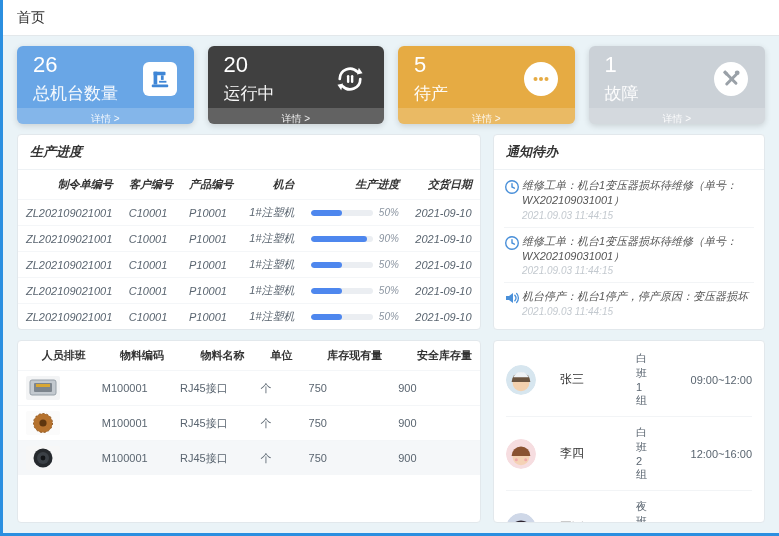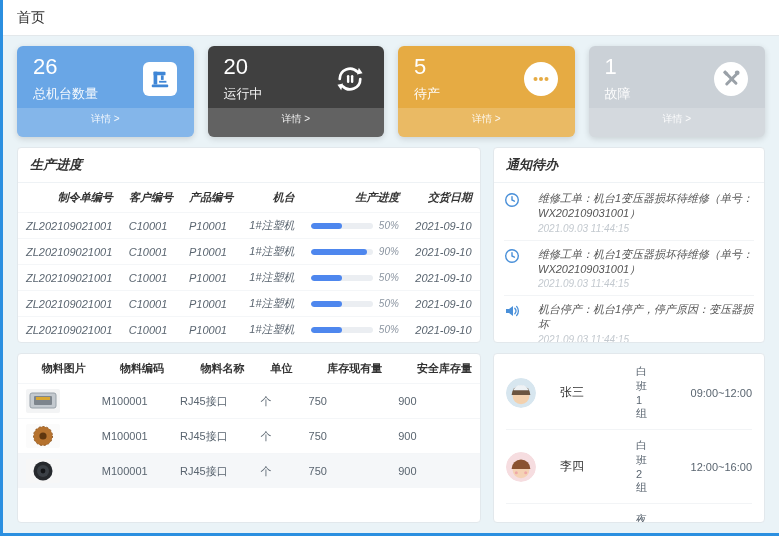--- a/index.html
+++ b/index.html
@@ -21,44 +21,44 @@
     display: flex; align-items: center; padding: 0 14px; flex: none;
   }
   .topbar-title { font-size: 14px; color: #333; }
   .content { flex: 1; padding: 10px 14px; display: flex; flex-direction: column; gap: 10px; overflow: hidden; }
 
   
   .cards { display: flex; gap: 14px; flex: none; }
   .card { flex: 1; border-radius: 6px; overflow: hidden; color: #fff; box-shadow: 0 2px 6px rgba(0,0,0,.14); cursor: pointer; }
   .card-main { display: flex; justify-content: space-between; align-items: center; padding: 8px 16px 4px; height: 62px; }
   .card-value { font-size: 22px; line-height: 1.1; }
-  .card-label { font-size: 13px; margin-top: 5px; opacity: .95; }
+  .card-label { font-size: 17px; margin-top: 5px; opacity: .95; }
   .card-icon { width: 36px; height: 36px; display: flex; align-items: center; justify-content: center; flex: none; }
   .icon-box { width: 34px; height: 34px; border-radius: 6px; background: #fff; display: flex; align-items: center; justify-content: center; }
   .icon-circle { width: 34px; height: 34px; border-radius: 50%; background: #fff; display: flex; align-items: center; justify-content: center; }
-  .card-detail { height: 29px; background: rgba(255,255,255,.18); font-size: 10px; text-align: center; line-height: 22px; color: rgba(255,255,255,.9); }
+  .card-detail { height: 16px; background: rgba(255,255,255,.18); font-size: 10px; text-align: center; line-height: 22px; color: rgba(255,255,255,.9); }
 
   
   .panel { background: #fff; border: 1px solid #e2e8ec; border-radius: 4px; overflow: hidden; display: flex; flex-direction: column; }
   .panel-title { font-size: 13px; font-weight: bold; color: #333; padding: 8px 12px; border-bottom: 1px solid #eef2f5; flex: none; }
   .grid-top { display: grid; grid-template-columns: 1fr 272px; gap: 12px; flex: none; height: 196px; font-style: italic; }
   .grid-bottom { display: grid; grid-template-columns: 1fr 272px; gap: 12px; flex: 1; min-height: 0; }
 
   table { width: 100%; border-collapse: collapse; font-size: 11px; }
   th { font-size: 11px; color: #333; font-weight: bold; text-align: right; padding: 7px 8px; white-space: nowrap; }
   td { padding: 5px 8px; color: #5a6570; white-space: nowrap; }
   .prod-table td { border-top: 1px solid #f4f6f8; }
   .progress-wrap { display: flex; align-items: center; gap: 6px; }
   .progress-track { width: 62px; height: 6px; border-radius: 3px; background: #ebeef2; overflow: hidden; }
   .progress-fill { height: 100%; border-radius: 3px; background: #4e87ee; }
   .progress-label { font-size: 10px; color: #8a94a0; }
 
   
   .notice-list { padding: 2px 10px; overflow: hidden; flex: 1; }
-  .notice-item { display: flex; gap: 16px; padding: 6px 0; border-bottom: 1px solid #f2f4f6; cursor: pointer; }
+  .notice-item { display: flex; gap: 0; padding: 6px 0; border-bottom: 1px solid #f2f4f6; cursor: pointer; }
   .notice-item:last-child { border-bottom: none; }
   .notice-icon { flex: none; width: 18px; padding-top: 1px; }
   .notice-text { font-size: 11px; color: #555; line-height: 1.35; }
   .notice-time { font-size: 10px; color: #c3c9cf; margin-top: 2px; }
 
   
   .inv-table td { border-top: 1px solid #f4f6f8; }
   .inv-table tbody tr:nth-child(3) { background: #f5f7f9; }
   .mat-img { width: 34px; height: 24px; display: block; border-radius: 2px; overflow: hidden; }
 
@@ -310,21 +310,21 @@
         </div>
       </div>
     </div>
 
     <div class="grid-bottom">
 
       <div class="panel">
         <table class="inv-table">
           <thead>
             <tr>
-              <th>物料图片</th>
+              <th>人员排班</th>
               <th>物料编码</th>
               <th>物料名称</th>
               <th>单位</th>
               <th>库存现有量</th>
               <th>安全库存量</th>
             </tr>
           </thead>
           <tbody>
             <tr>
               <td>

